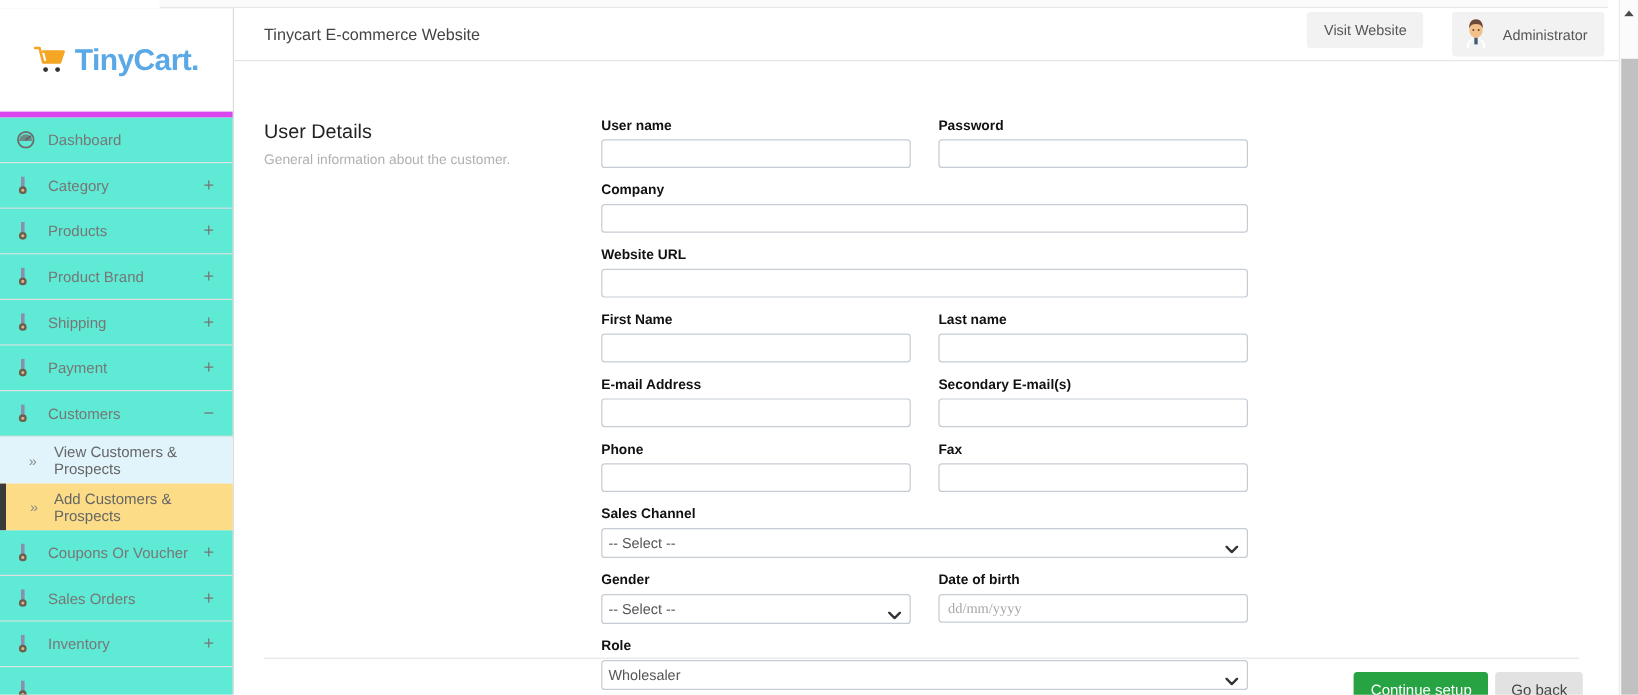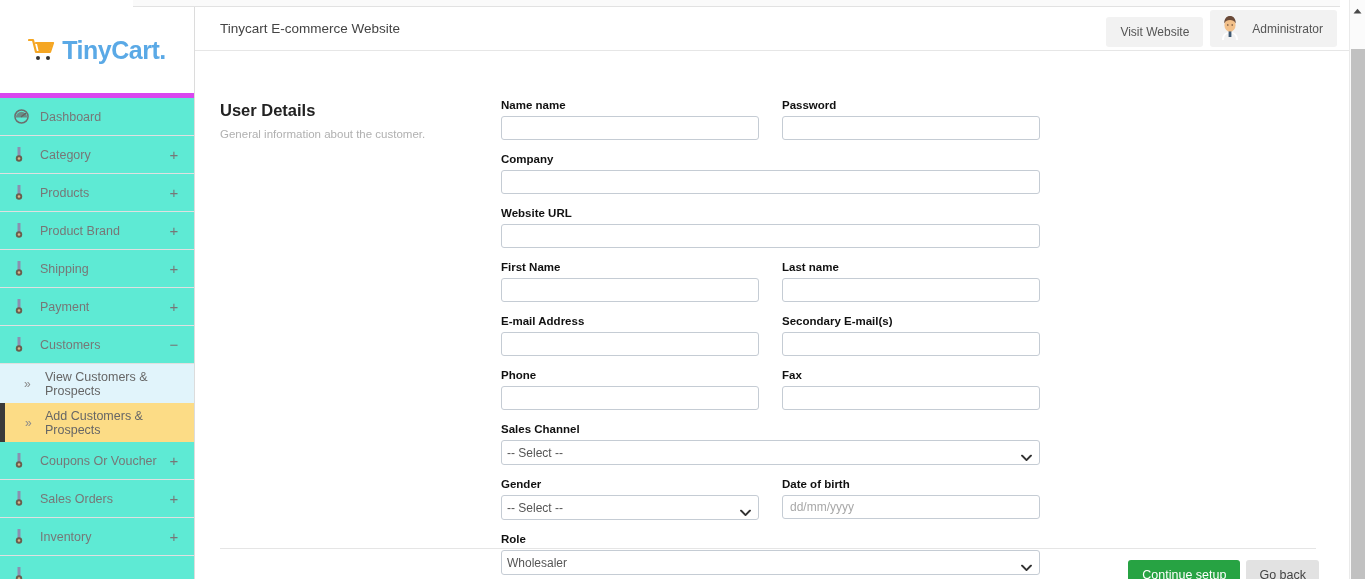--- a/index.html
+++ b/index.html
@@ -156,22 +156,22 @@
     padding: 0 12px 0 25px;
     box-sizing: border-box;
   }
   .topbar-title {
     font-size: 13.5px;
     color: #444;
     flex: 1 1 auto;
   }
   .topbar-actions {
     display: flex;
-    align-items: flex-end;
-    gap: 7px;
+    align-items: flex-start;
+    gap: 24px;
   }
   .btn-visit {
     background: #f2f2f2;
     border: none;
     border-radius: 3px;
     font-size: 12px;
     color: #555;
     padding: 8px 14px;
     font-family: "Liberation Sans", sans-serif;
     cursor: pointer;
@@ -199,21 +199,21 @@
     box-sizing: border-box;
   }
   .section-head {
     position: absolute;
     top: 50px;
     left: 25px;
     width: 260px;
   }
   .section-title {
     font-size: 16.5px;
-    font-weight: bold;
+    font-weight: normal;
     color: #222;
     margin: 0 0 8px 0;
   }
   .section-sub {
     font-size: 11.5px;
     color: #b0b0b0;
     margin: 0;
   }
 
   .form {
@@ -237,21 +237,21 @@
     display: block;
     width: 100%;
     height: 24px;
     border: 1px solid #c5ccd4;
     border-radius: 3px;
     background: #fff;
     font-size: 12px;
     color: #444;
     padding: 0 7px;
     box-sizing: border-box;
-    font-family: Liberation Sans, sans-serif;
+    font-family: Liberation Serif, serif;
   }
   .field input::placeholder { color: #a8a8a8; }
   .select-wrap { position: relative; }
   .field select {
     display: block;
     width: 100%;
     height: 25px;
     border: 1px solid #c5ccd4;
     border-radius: 3px;
     background: #fff;
@@ -538,21 +538,21 @@
 
         <div class="section-head">
           <h2 class="section-title">User Details</h2>
           <p class="section-sub">General information about the customer.</p>
         </div>
 
         <form class="form">
 
           <div class="row">
             <div class="field half">
-              <label>Name name</label>
+              <label>User name</label>
               <input type="text" value="" style="">
             </div>
             <div class="field half">
               <label>Password</label>
               <input type="text" value="" style="">
             </div>
           </div>
 
           <div class="row">
             <div class="field full">

